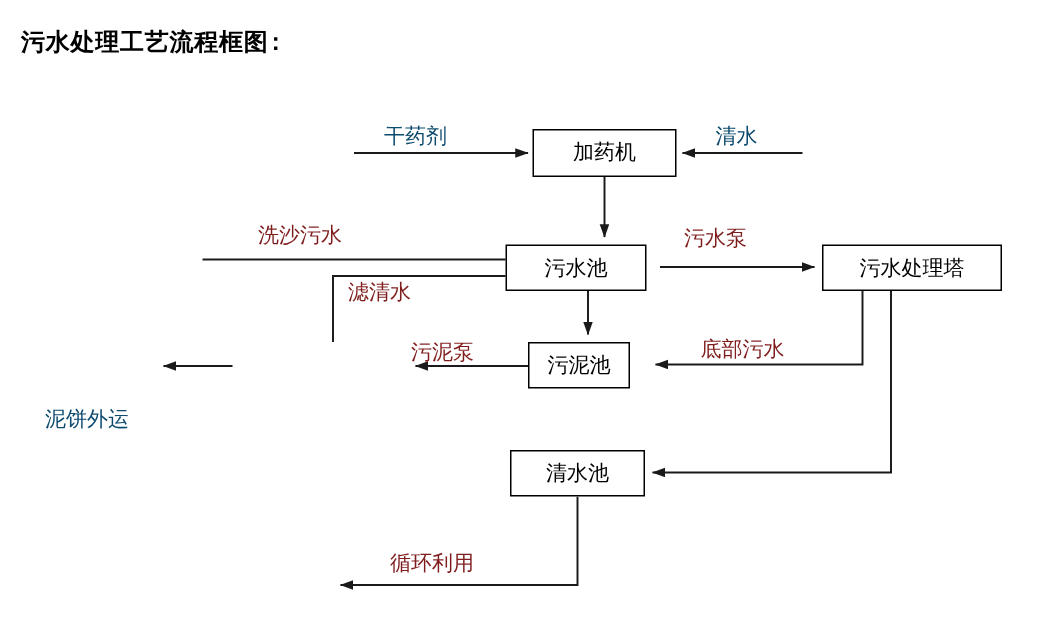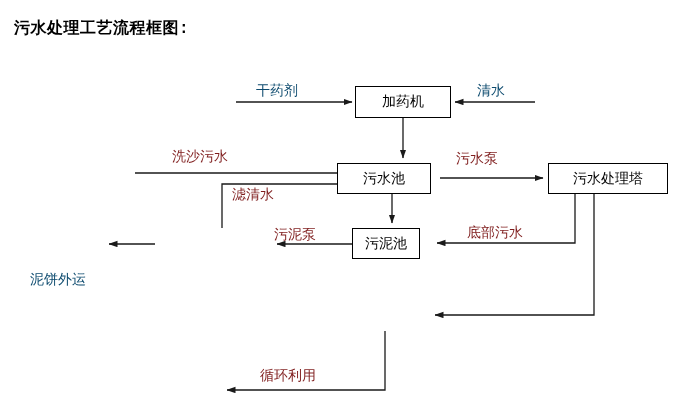--- a/index.html
+++ b/index.html
@@ -121,20 +121,23 @@
 
   <div class="node" style="left:548px; top:163px; width:120px; height:31px;">
     <span>污水处理塔</span>
   </div>
 
 
   <div class="node" style="left:352px; top:228px; width:68px; height:31px;">
     <span>污泥池</span>
   </div>
 
+  <div class="node" style="left:340px; top:300px; width:90px; height:31px;">
+    <span>清水池</span>
+  </div>
 
   <div class="io-label" style="left:256px; top:82px;">干药剂</div>
 
   <div class="io-label" style="left:477px; top:82px;">清水</div>
 
   <div class="edge-label" style="left:172px; top:148px;">洗沙污水</div>
 
   <div class="edge-label" style="left:232px; top:186px;">滤清水</div>
 
   <div class="edge-label" style="left:456px; top:150px;">污水泵</div>

